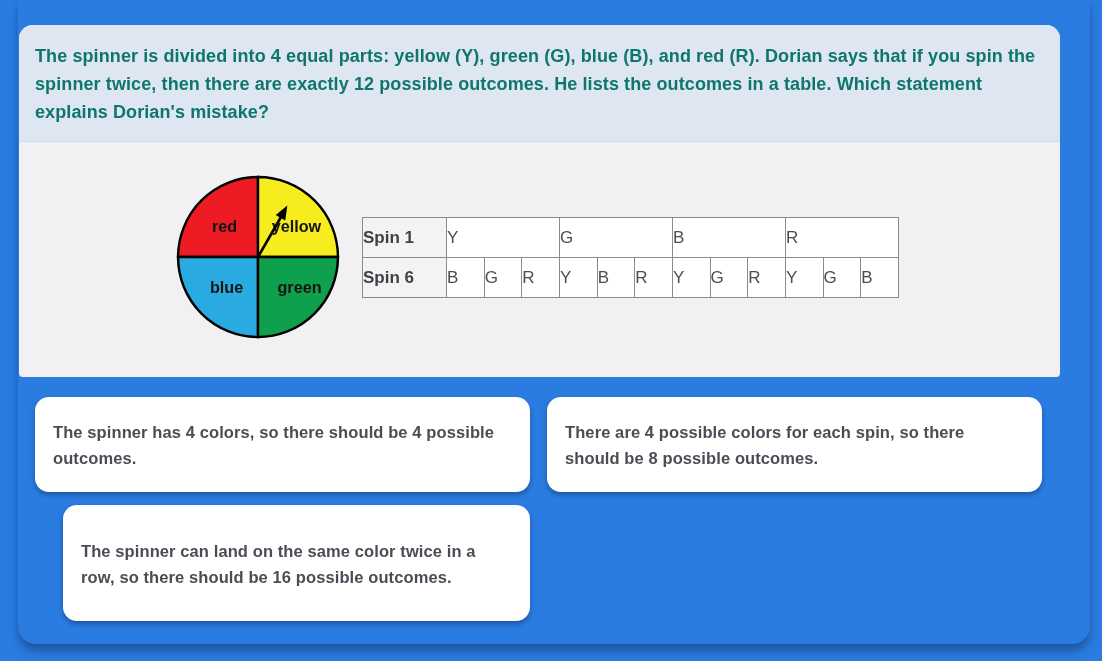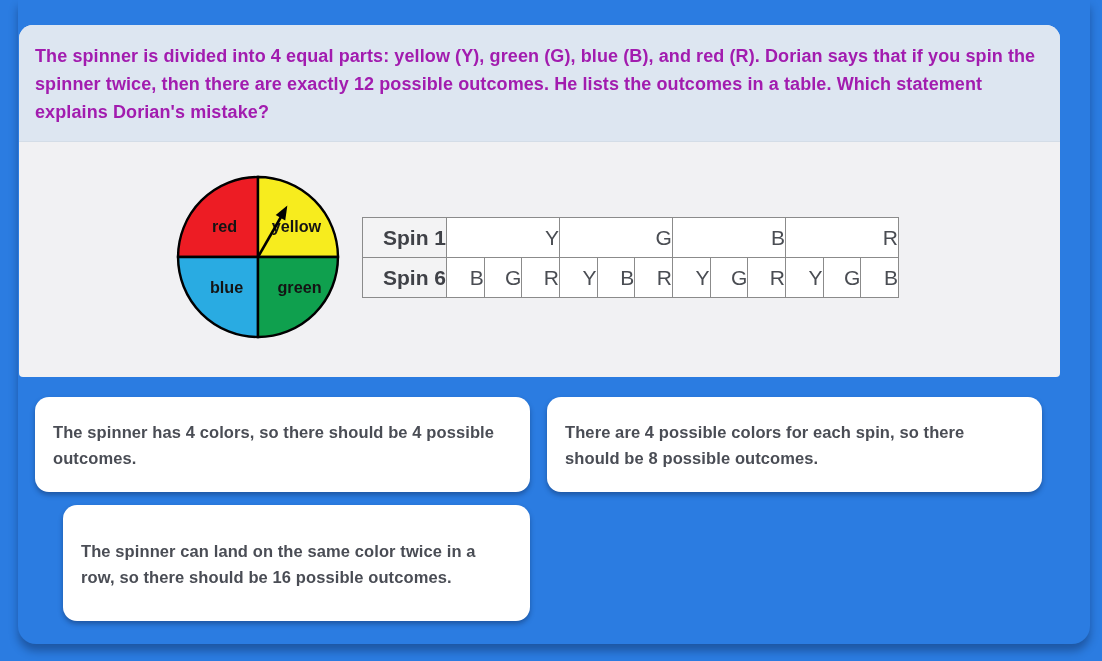--- a/index.html
+++ b/index.html
@@ -22,43 +22,43 @@
     background:#f1f1f3;
     overflow:hidden;
   }
   .question-header {
     background:#dde6f1;
     padding:17px 17px 13px 16px;
     min-height:117px;
     border-bottom:1px solid rgba(0,0,0,0.04);
   }
   .question-text {
-    color:#a21caf;
+    color:#0f766e;
     font-size:18px;
     line-height:28px;
     font-weight:600;
     max-width:1002px;
     letter-spacing:0.1px;
   }
   .work-area { position:relative; height:197px; }
   .spinner-svg { position:absolute; left:155px; top:30px; width:168px; height:168px; }
 
   .outcomes {
     position:absolute; left:343px; top:75px;
     border-collapse:collapse;
     table-layout:fixed;
     width:537px;
     background:#ffffff;
   }
   .outcomes th, .outcomes td {
     border:1.5px solid #8b8b8b;
     height:40px;
-    text-align:right;
+    text-align:left;
     vertical-align:middle;
-    font-size:21px;
+    font-size:17px;
     color:#4a4d53;
     background:#ffffff;
   }
   .outcomes th.rowhead {
     background:#f3f3f4;
     font-weight:700;
     color:#3f4147;
     width:84px;
   }
   .answers {

